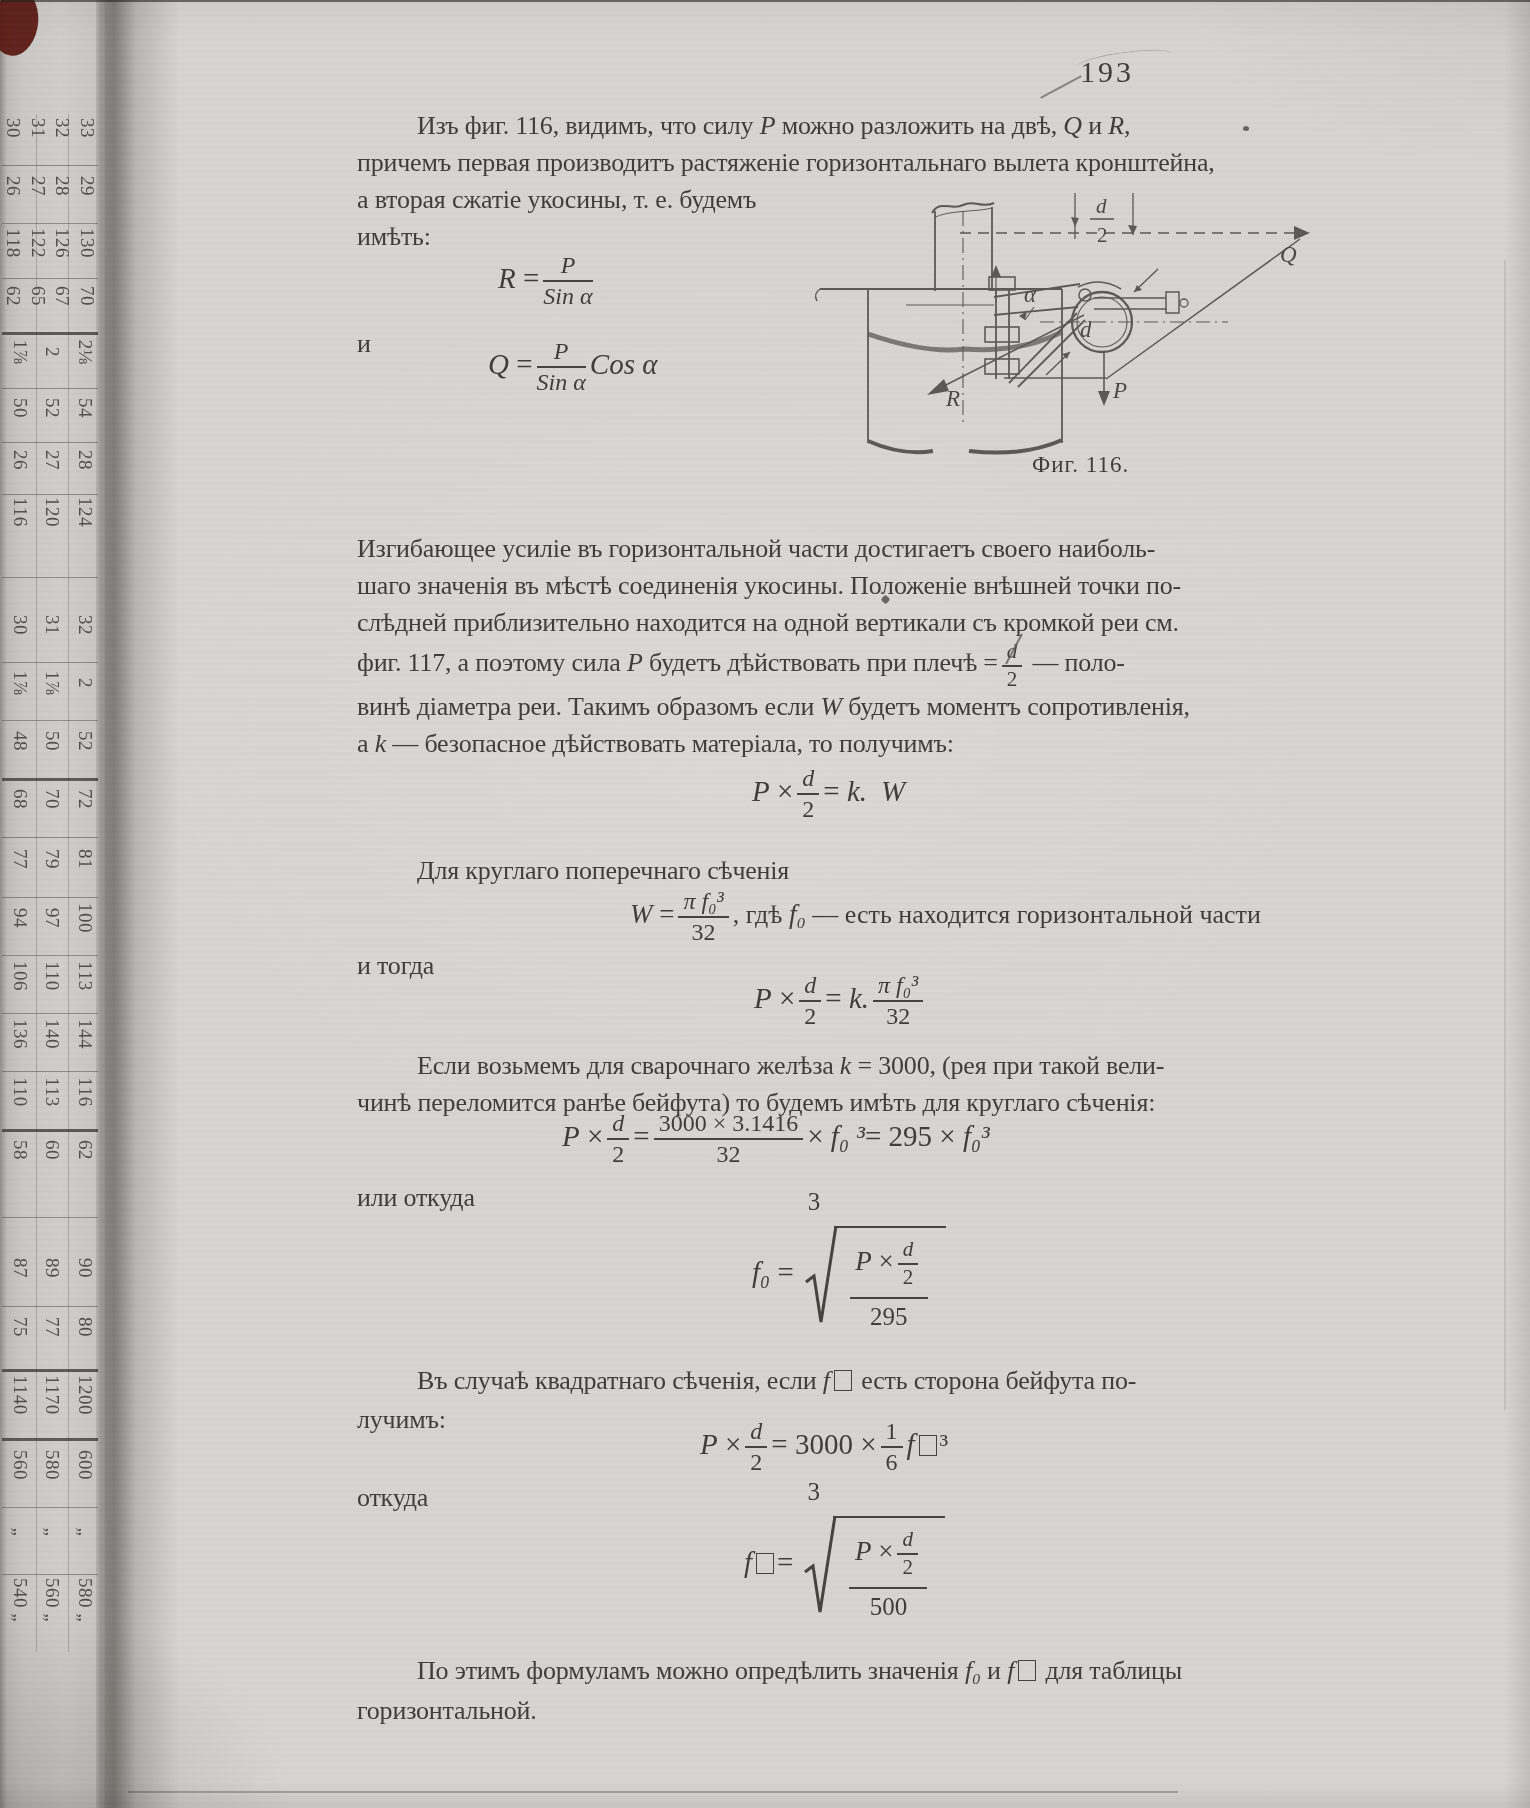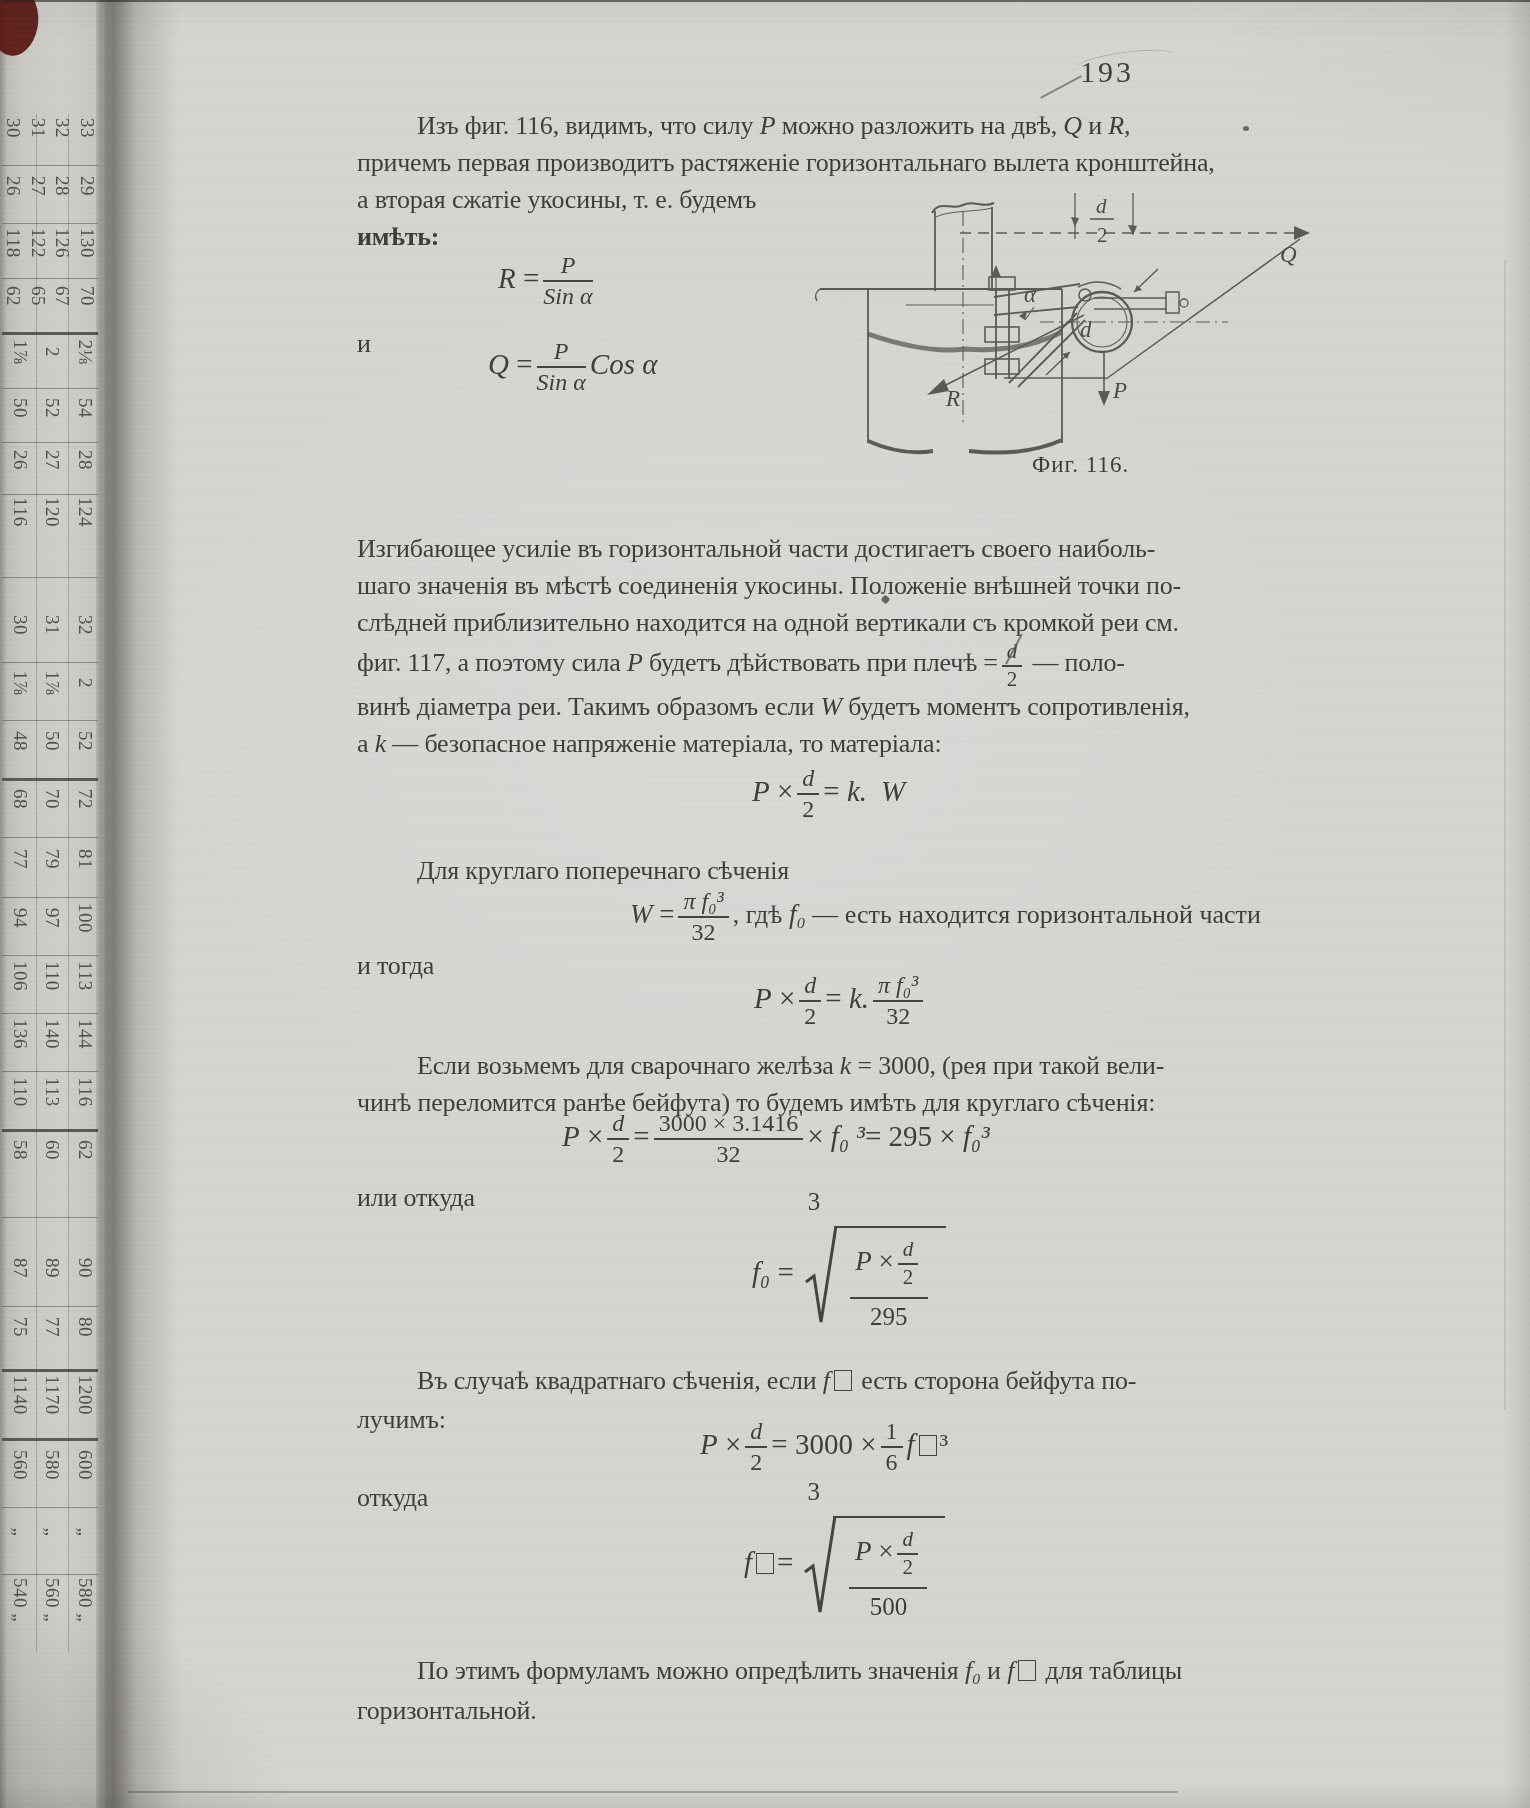--- a/index.html
+++ b/index.html
@@ -185,21 +185,21 @@
 <div class="speck" style="left:1243px;top:126px;width:6px;height:5px;"></div>
 <div class="speck" style="left:882px;top:596px;width:7px;height:7px;transform:rotate(40deg);border-radius:30%;"></div>
 
 <div class="pn-curve" style="left:1076px;top:52px;"></div>
 <div class="pn-slash" style="left:1038px;top:86px;"></div>
 <div class="pageno" style="left:1080px;top:55px;">193</div>
 
 <p class="line" style="left:408px;top:100px;"><span>Изъ фиг. 116, видимъ, что силу </span><span class="v">P</span><span> можно  разложить  на двѣ, </span><span class="v">Q</span><span> и </span><span class="v">R</span><span>,</span></p>
 <p class="line" style="left:348px;top:137px;">причемъ первая производитъ растяженіе горизонтальнаго вылета кронштейна,</p>
 <p class="line" style="left:348px;top:174px;">а вторая сжатіе укосины, т. е. будемъ</p>
-<p class="line" style="left:348px;top:211px;font-weight:bold;">имѣть:</p>
+<p class="line" style="left:348px;top:211px;">имѣть:</p>
 
 <p class="formula" style="left:498px;top:252px;"><span class="v">R</span> <span>=</span><span class="ifrac"><span class="fn v">P</span><span class="fd v">Sin α</span></span></p>
 
 <p class="line" style="left:348px;top:318px;">и</p>
 
 <p class="formula" style="left:488px;top:338px;"><span class="v">Q</span> <span>=</span><span class="ifrac"><span class="fn v">P</span><span class="fd v">Sin α</span></span><span class="v">Cos α</span></p>
 
 <svg id="fig116" width="600" height="320" viewBox="0 0 600 320">
   <g fill="none" stroke="#4b4a45" stroke-width="1.8" opacity="0.88">
 
@@ -279,21 +279,21 @@
   <text x="218" y="241" class="it">R</text>
 </svg>
 <div class="caption" style="left:1032px;top:452px;">Фиг. 116.</div>
 
 <p class="line" style="left:348px;top:523px;">Изгибающее усиліе въ горизонтальной части достигаетъ своего наиболь-</p>
 <p class="line" style="left:348px;top:560px;">шаго значенія въ мѣстѣ соединенія  укосины.  Положеніе внѣшней точки по-</p>
 <p class="line" style="left:348px;top:597px;">слѣдней приблизительно находится на одной вертикали съ кромкой реи см.</p>
 <p class="line" style="left:348px;top:631px;"><span>фиг. 117,  а поэтому  сила </span><span class="v">P</span><span> будетъ  дѣйствовать  при  плечѣ =</span><span class="ifrac small"><span class="fn v">d</span><span class="fd">2</span></span><span> —  поло-</span></p>
 <div class="pencil" style="left:997px;top:648px;"></div>
 <p class="line" style="left:348px;top:681px;text-align:center;"><span>винѣ діаметра реи.  Такимъ  образомъ если </span><span class="v">W</span><span> будетъ моментъ сопротивленія,</span></p>
-<p class="line" style="left:348px;top:718px;"><span>а </span><span class="v">k</span><span> — безопасное напряженіе матеріала, то матеріала:</span></p>
+<p class="line" style="left:348px;top:718px;"><span>а </span><span class="v">k</span><span> — безопасное дѣйствовать матеріала, то получимъ:</span></p>
 
 <p class="formula" style="left:752px;top:765px;"><span class="v">P</span> <span>×</span><span class="ifrac"><span class="fn v">d</span><span class="fd">2</span></span><span>=</span> <span class="v">k.</span><span class="gap"></span><span class="v">W</span></p>
 
 <p class="line" style="left:408px;top:845px;">Для круглаго поперечнаго сѣченія</p>
 
 <p class="formula" style="left:630px;top:888px;font-size:27px;"><span class="v">W</span> <span>=</span><span class="ifrac"><span class="fn v">π f₀³</span><span class="fd">32</span></span><span style="font-size:26px;">,  гдѣ </span><span class="v">f₀</span><span style="font-size:26px;"> — есть  находится  горизонтальной  части</span></p>
 
 <p class="line" style="left:348px;top:940px;">и тогда</p>
 
 <p class="formula" style="left:754px;top:972px;"><span class="v">P</span> <span>×</span><span class="ifrac"><span class="fn v">d</span><span class="fd">2</span></span><span>=</span> <span class="v">k.</span><span class="ifrac"><span class="fn v">π f₀³</span><span class="fd">32</span></span></p>

